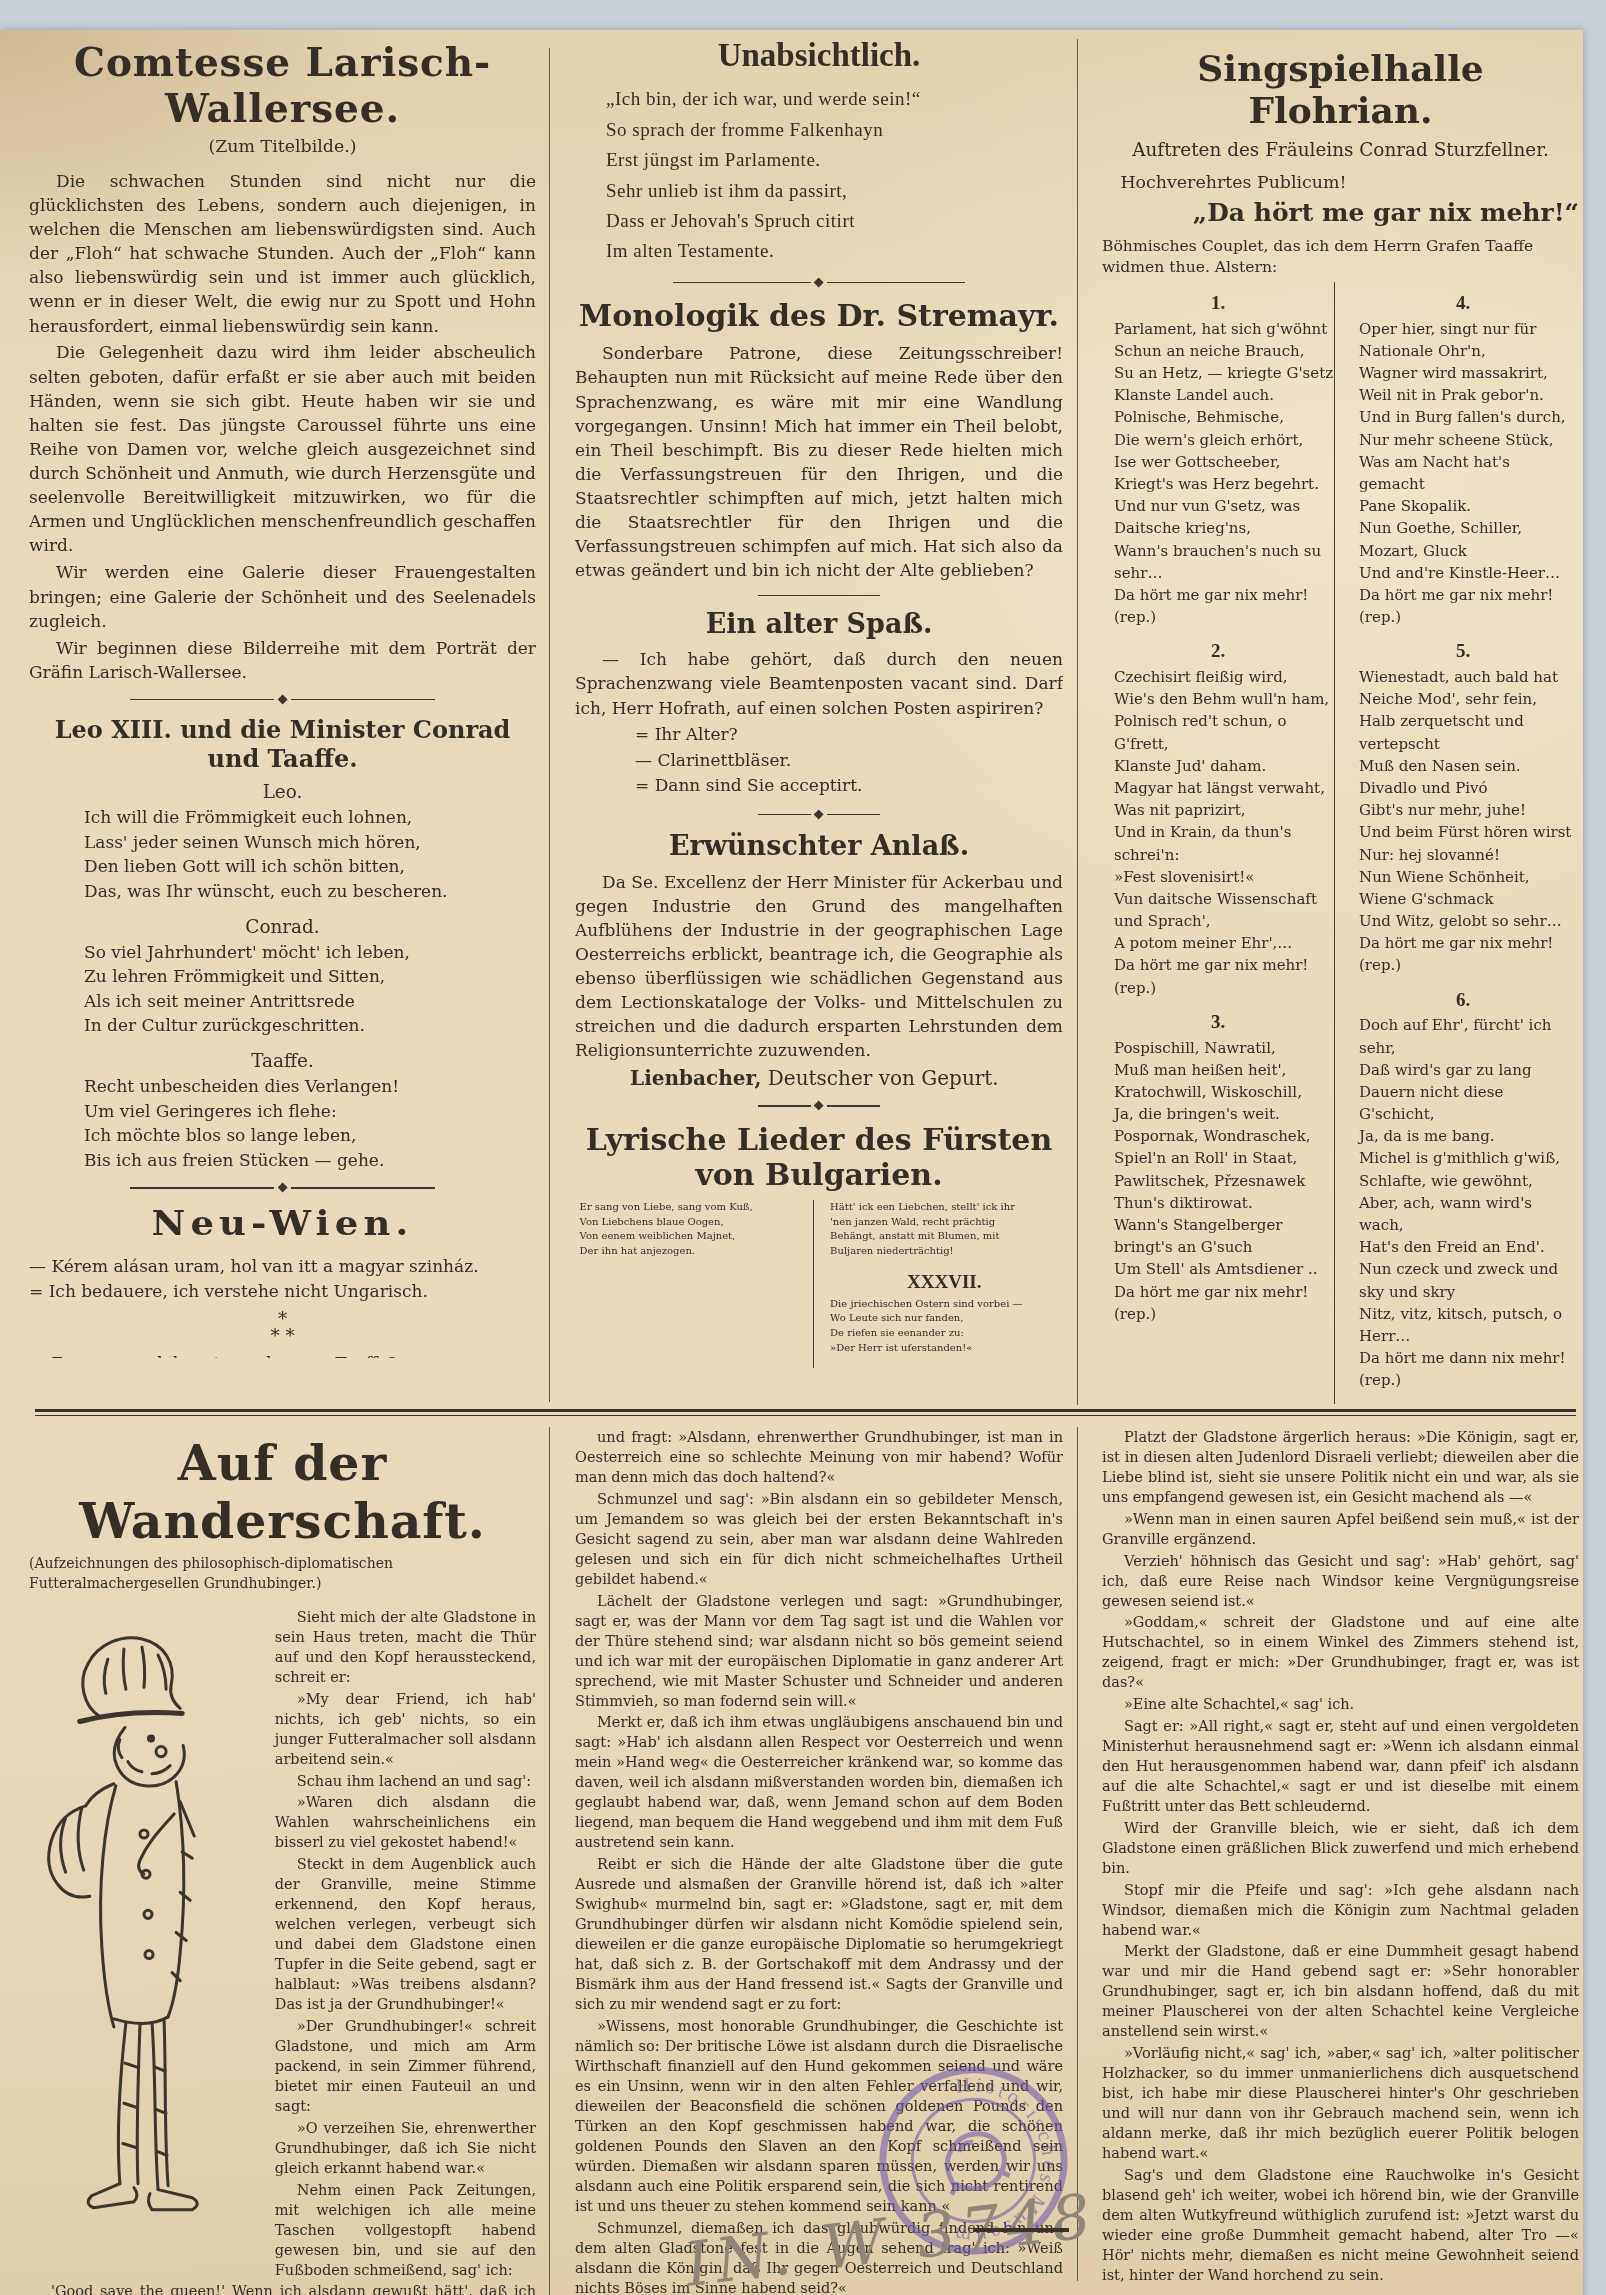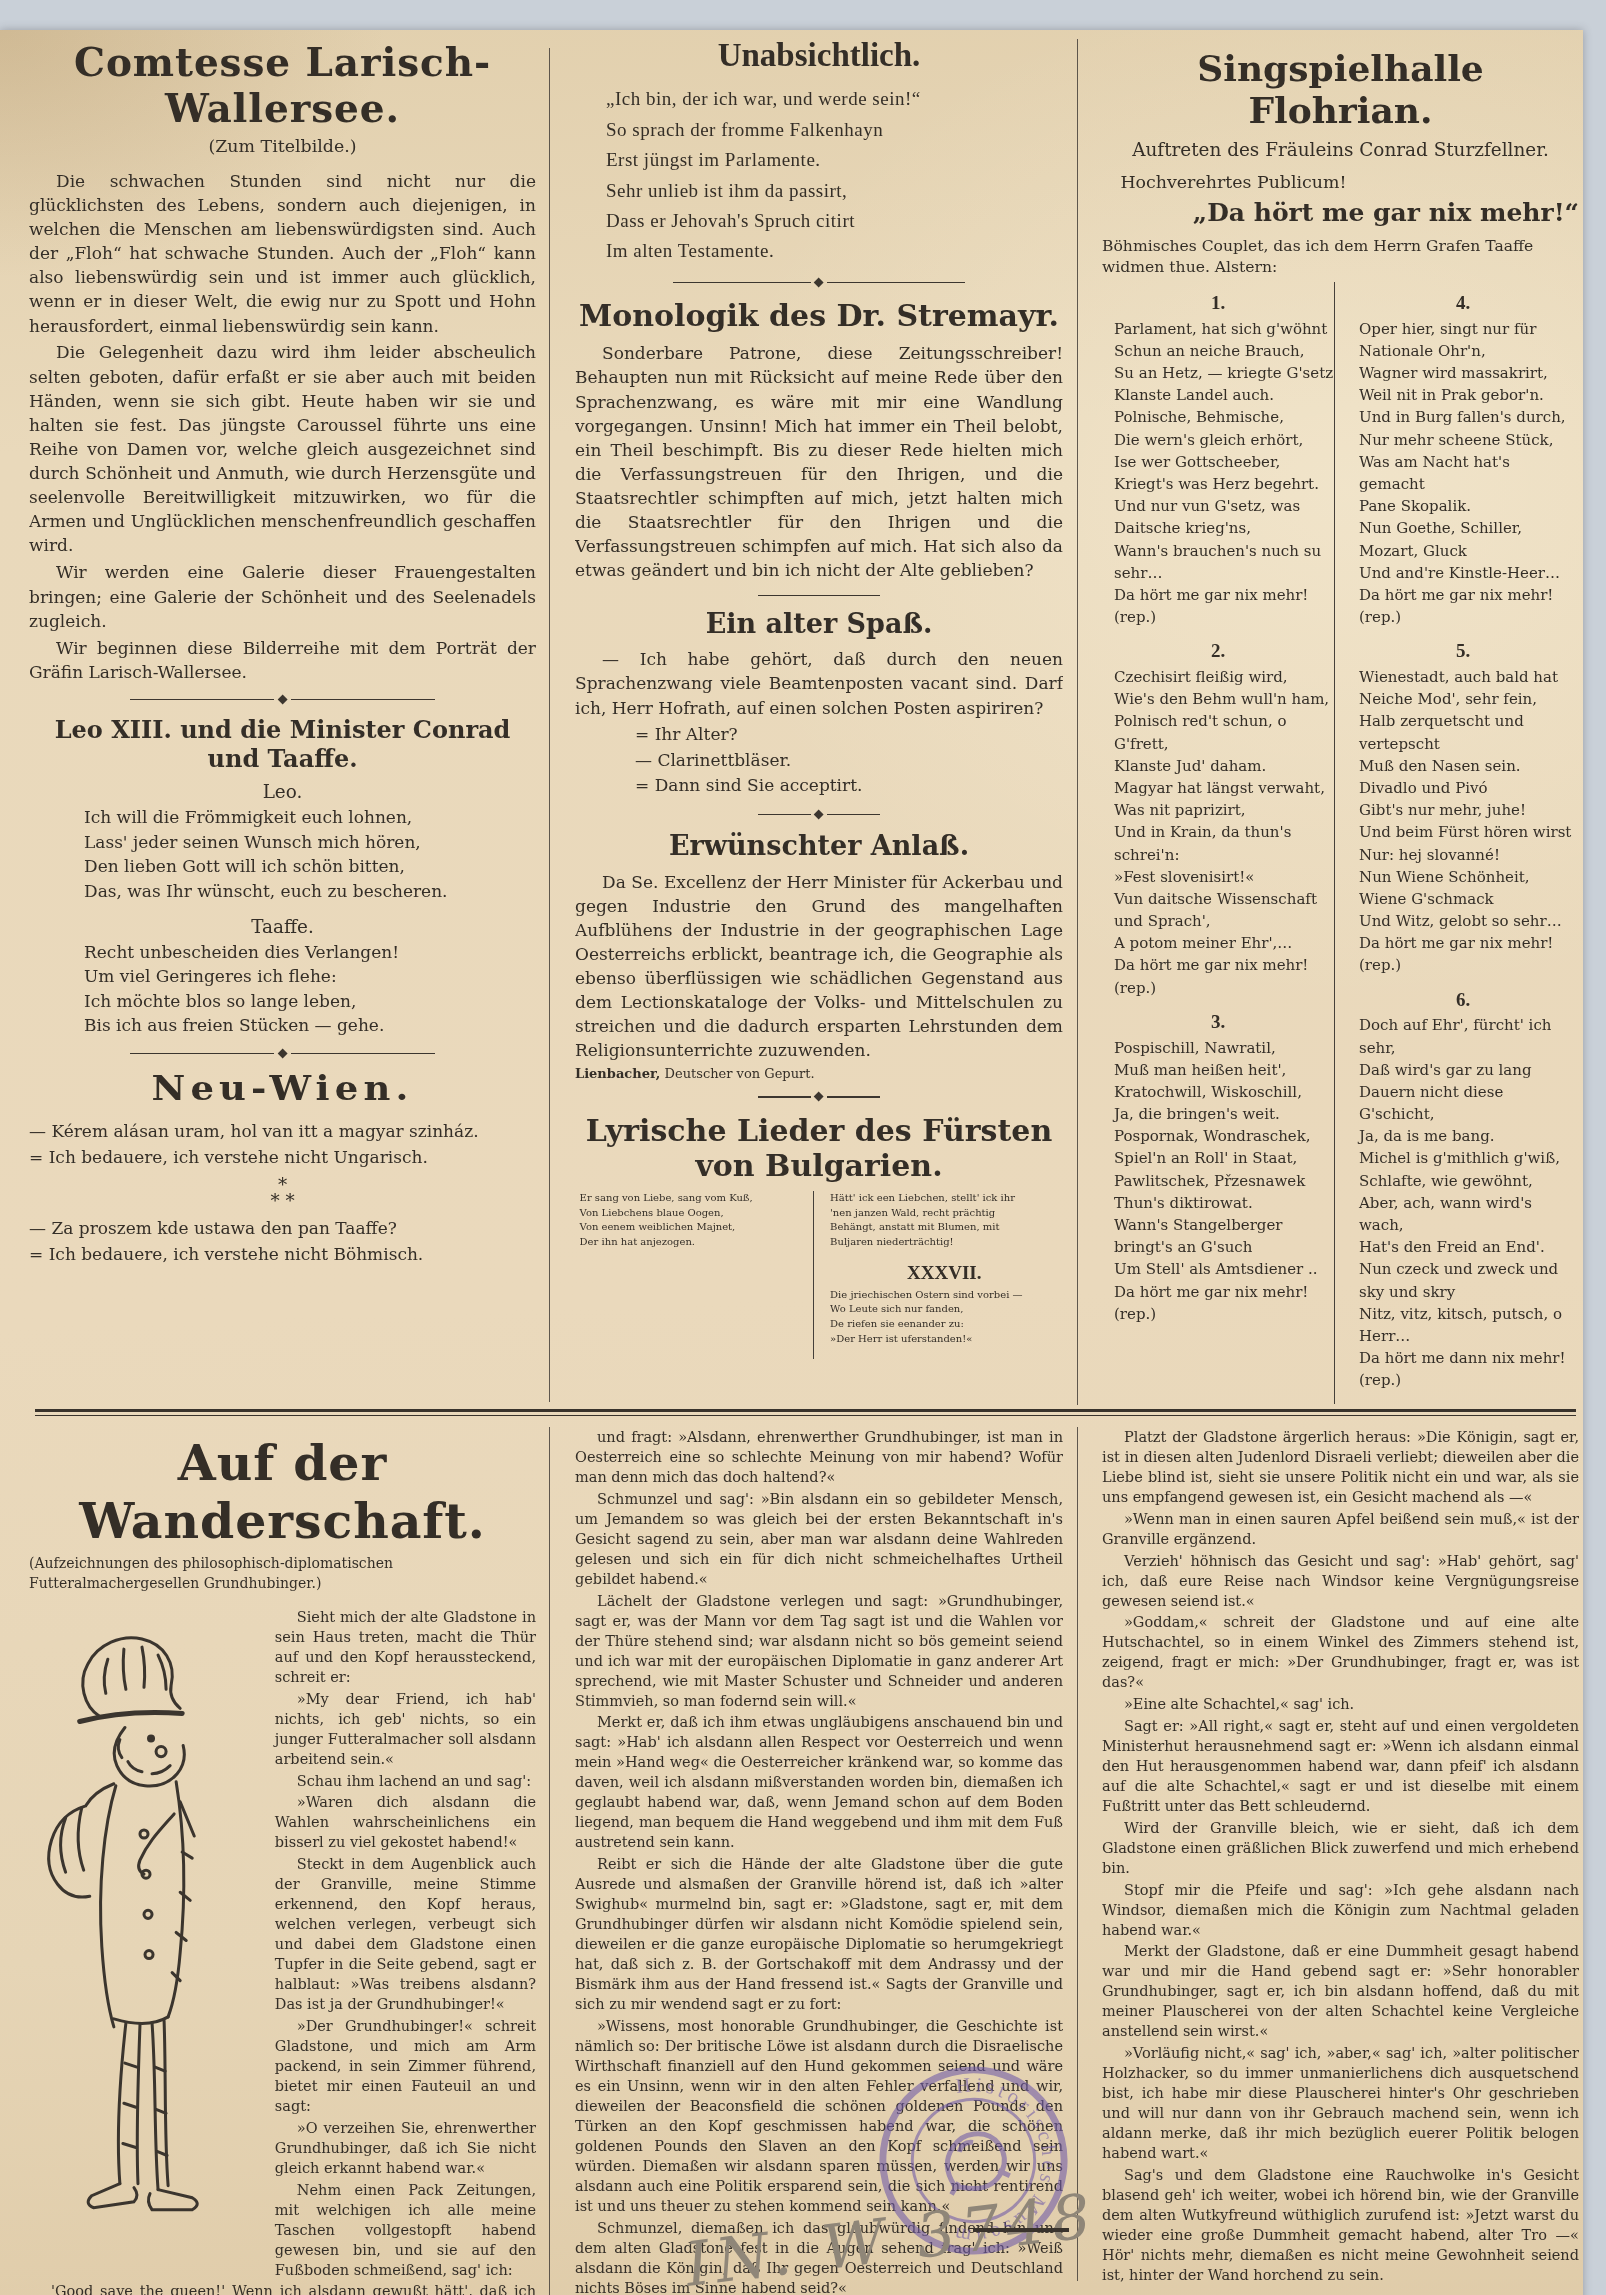--- a/index.html
+++ b/index.html
@@ -23,21 +23,21 @@
   .h52{font-size:24px;} .h58{font-size:27px;} .h66{font-size:30px;} .h78{font-size:36px;}
   .h-ant{font-family:"Liberation Serif",serif;font-weight:bold;text-align:center;}
   .poem{white-space:pre-line;font-size:17px;line-height:1.45;margin:0 0 4.6px 55px;}
   .speaker{text-align:center;font-size:18.4px;margin:8.3px 0 2.8px 0;}
   .orn{display:flex;align-items:center;justify-content:center;margin:12px auto;width:60%;}
   .orn .l{flex:1;height:1.4px;background:#3c362f;}
   .orn .d{width:7.3px;height:7.3px;background:#3c362f;transform:rotate(45deg);margin:0 4.6px;}
   .stars{text-align:center;font-size:18.4px;line-height:.9;white-space:pre-line;margin:6.4px 0;}
   .dlg{font-size:17px;line-height:1.5;margin:1.8px 0;}
   .neuwien{font-weight:bold;font-size:33px;letter-spacing:4.6px;text-align:center;transform:scaleX(1.12);margin:4.6px 0 11px 0;}
-  .sig{text-align:left;font-size:13px;margin:3.7px 9.2px 1.8px 0;}
+  .sig{text-align:center;font-size:20px;margin:3.7px 9.2px 1.8px 0;}
   .sig b{font-weight:bold;}
   .twocol{display:flex;}
   .twocol>div{flex:1;min-width:0;}
   .twocol>div+div{border-left:0.9px solid #45403a;padding-left:12px;}
   .vnum{text-align:center;font-weight:bold;font-size:19px;margin:10px 0 3.7px 0;}
   .vnum:empty{display:none;}
   .vlines{white-space:pre-line;font-size:15px;line-height:1.48;padding-left:12px;}
   .lyr .vlines{font-size:10px;padding-left:4.6px;}
   .stanza{margin-bottom:12px;}
   .big-title{font-size:49px;font-weight:bold;text-align:center;letter-spacing:0.9px;margin:8.3px 0 3.7px 0;}
@@ -75,20 +75,27 @@
     <div>
 
         <div class="stanza">
           <div class="speaker">Leo.</div>
           <div class="poem">Ich will die Frömmigkeit euch lohnen,
 Lass' jeder seinen Wunsch mich hören,
 Den lieben Gott will ich schön bitten,
 Das, was Ihr wünscht, euch zu bescheren.</div>
         </div>
 
+        <div class="stanza">
+          <div class="speaker">Conrad.</div>
+          <div class="poem">So viel Jahrhundert' möcht' ich leben,
+Zu lehren Frömmigkeit und Sitten,
+Als ich seit meiner Antrittsrede
+In der Cultur zurückgeschritten.</div>
+        </div>
 
         <div class="stanza">
           <div class="speaker">Taaffe.</div>
           <div class="poem">Recht unbescheiden dies Verlangen!
 Um viel Geringeres ich flehe:
 Ich möchte blos so lange leben,
 Bis ich aus freien Stücken — gehe.</div>
         </div>
       </div>
     <div class="orn">

